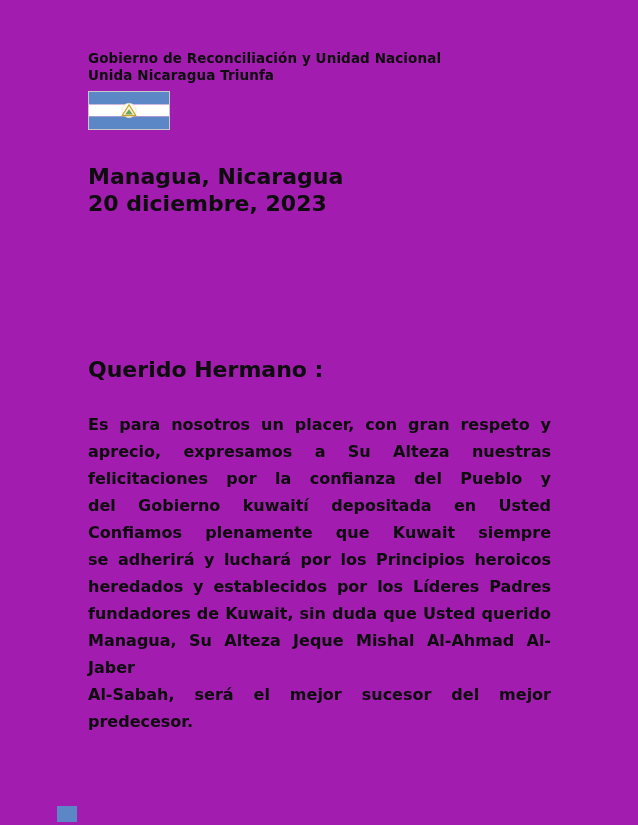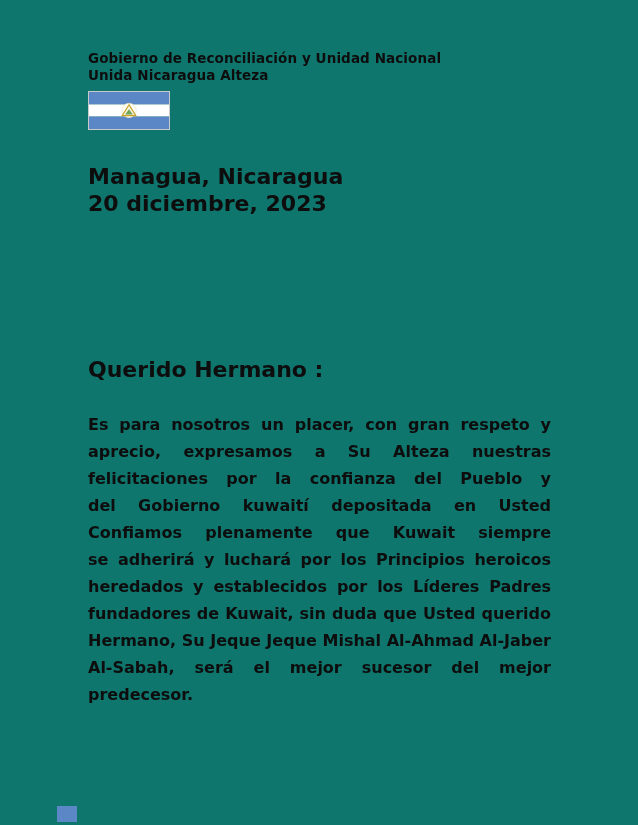--- a/index.html
+++ b/index.html
@@ -1,19 +1,19 @@
 <!DOCTYPE html>
 <html><head>
 <meta charset="utf-8">
 <style>
   html,body{margin:0;padding:0;background:#ffffff;}
   .page{
     position:relative;
     width:638px;height:825px;
-    background:#0f766e;
+    background:#a21caf;
     font-family:"DejaVu Sans","Liberation Sans",sans-serif;
     font-weight:bold;
     color:#0d0d0d;
     overflow:hidden;
   }
   .hdr{
     position:absolute;left:88px;top:50px;
     font-size:13.5px;line-height:17px;
     letter-spacing:0.1px;
   }
@@ -53,21 +53,21 @@
     width:20px;height:16px;line-height:0;
   }
 </style>
 </head>
 <body>
 
 <div class="page">
 
   <div class="hdr">
     <div>Gobierno de Reconciliación y Unidad Nacional</div>
-    <div>Unida Nicaragua Alteza</div>
+    <div>Unida Nicaragua Triunfa</div>
   </div>
 
   <div class="flag-wrap">
     <svg width="80" height="37" viewBox="0 0 80 37">
       <rect x="0" y="0" width="80" height="12.4" fill="#5b87c6"></rect>
       <rect x="0" y="12.4" width="80" height="12.2" fill="#ffffff"></rect>
       <rect x="0" y="24.6" width="80" height="12.4" fill="#5b87c6"></rect>
       <g>
         <circle cx="40" cy="18.5" r="7.2" fill="#fdfdf2" stroke="#e6e2c6" stroke-width="0.6"></circle>
         <path d="M 40 12.8 L 46.8 23.6 L 33.2 23.6 Z" stroke-width="1.2" stroke="#c9a227" fill="#f6f3dc"></path>
@@ -84,21 +84,21 @@
 
   <div class="body-block">
       <div class="jline">Es para nosotros un placer, con gran respeto y</div>
       <div class="jline">aprecio, expresamos a Su Alteza nuestras</div>
       <div class="jline">felicitaciones por la confianza del Pueblo y</div>
       <div class="jline">del Gobierno kuwaití depositada en Usted</div>
       <div class="jline">Confiamos plenamente que Kuwait siempre</div>
       <div class="jline">se adherirá y luchará por los Principios heroicos</div>
       <div class="jline">heredados y establecidos por los Líderes Padres</div>
       <div class="jline">fundadores de Kuwait, sin duda que Usted querido</div>
-      <div class="jline">Hermano, Su Jeque Jeque Mishal Al-Ahmad Al-Jaber</div>
+      <div class="jline">Managua, Su Alteza Jeque Mishal Al-Ahmad Al-Jaber</div>
       <div class="jline">Al-Sabah, será el mejor sucesor del mejor</div>
       <div class="jline last">predecesor.</div>
     </div>
 
   <div class="frag">
     <svg width="20" height="16" viewBox="0 0 20 16">
       <rect x="0" y="0" width="20" height="16" fill="#5b87c6"></rect>
     </svg>
   </div>
 

